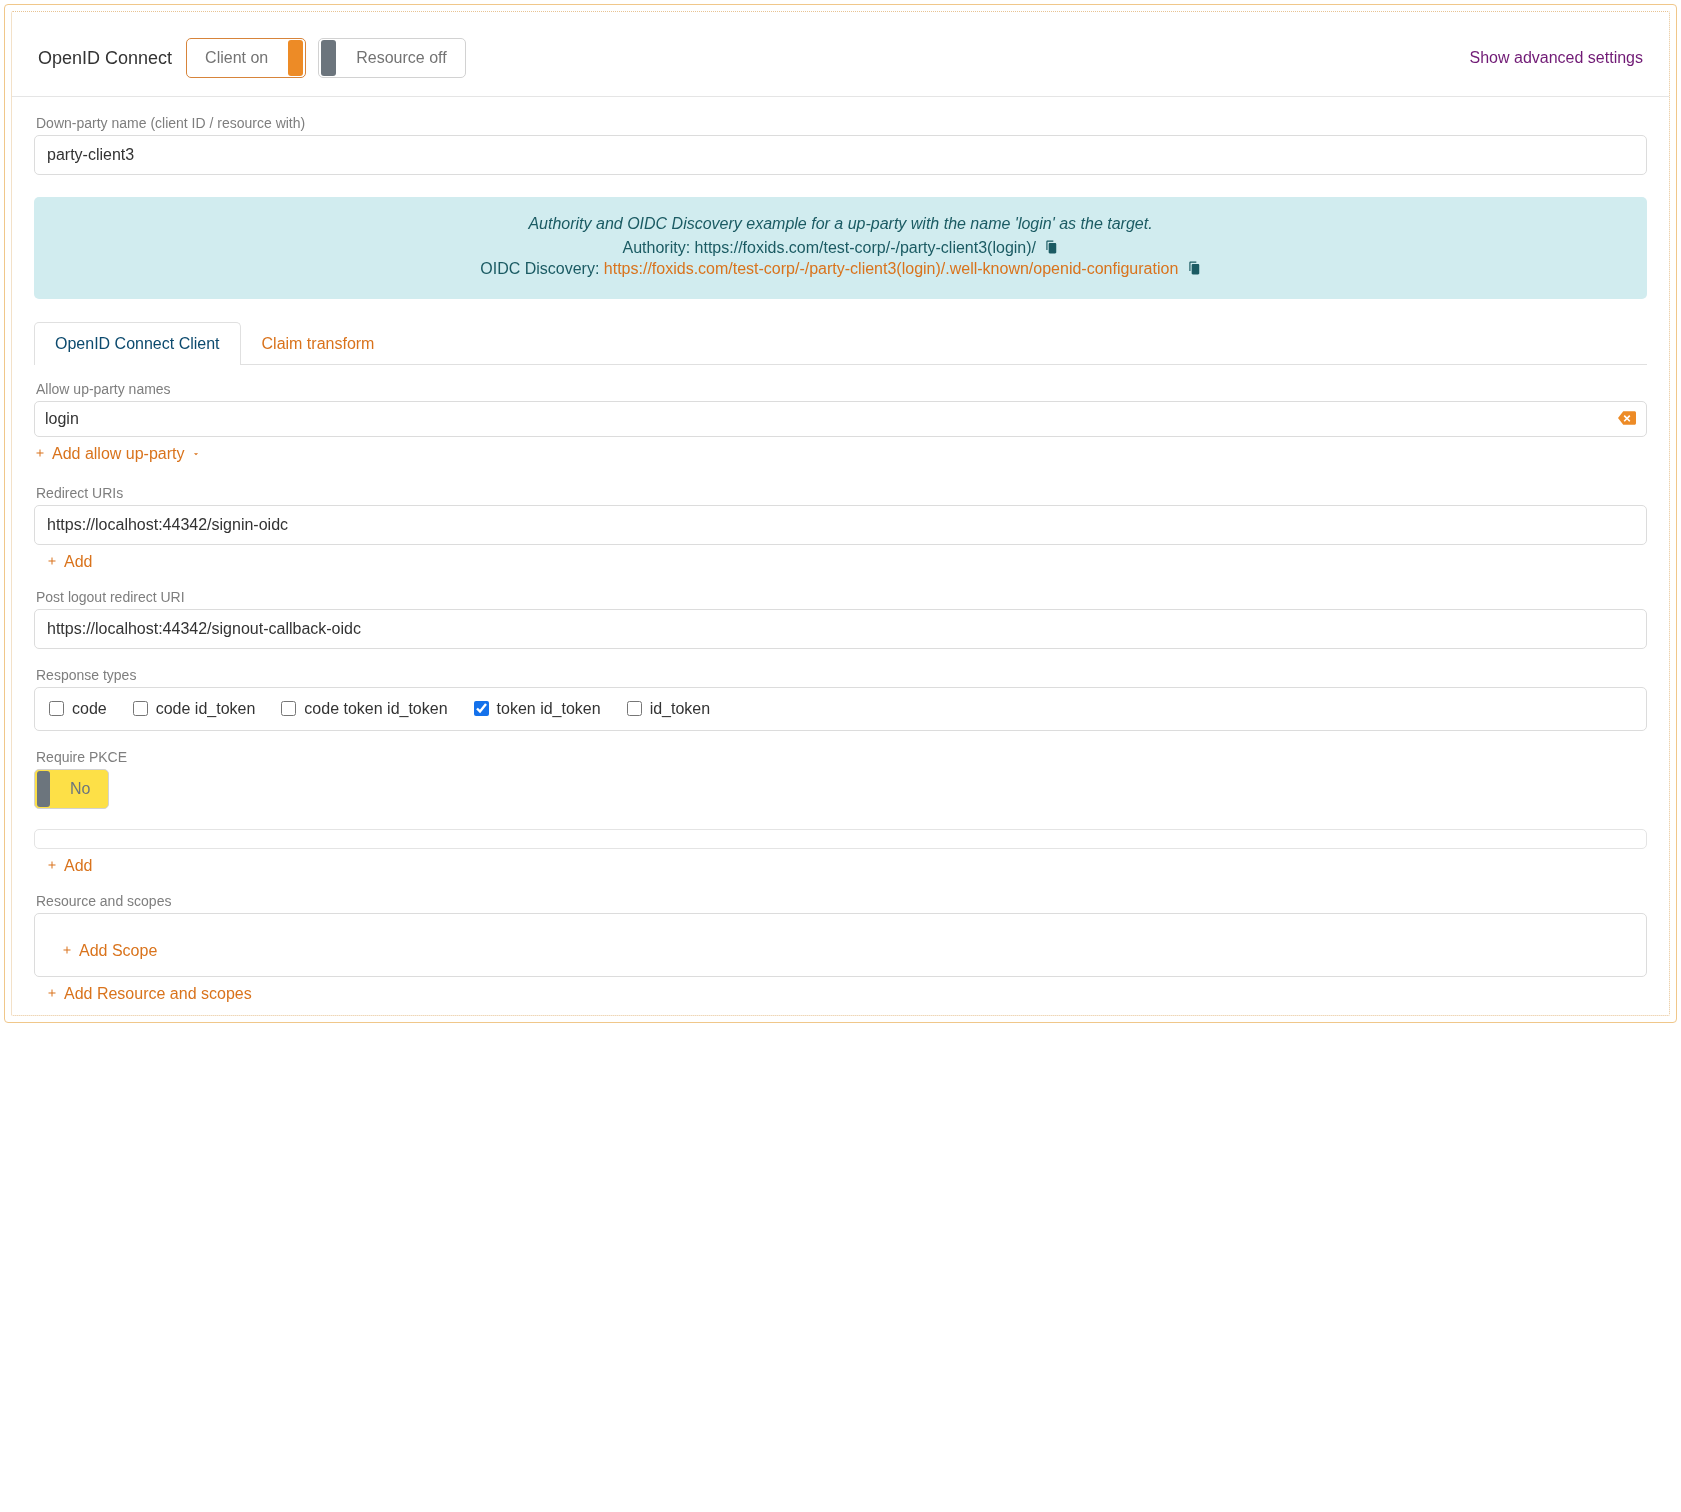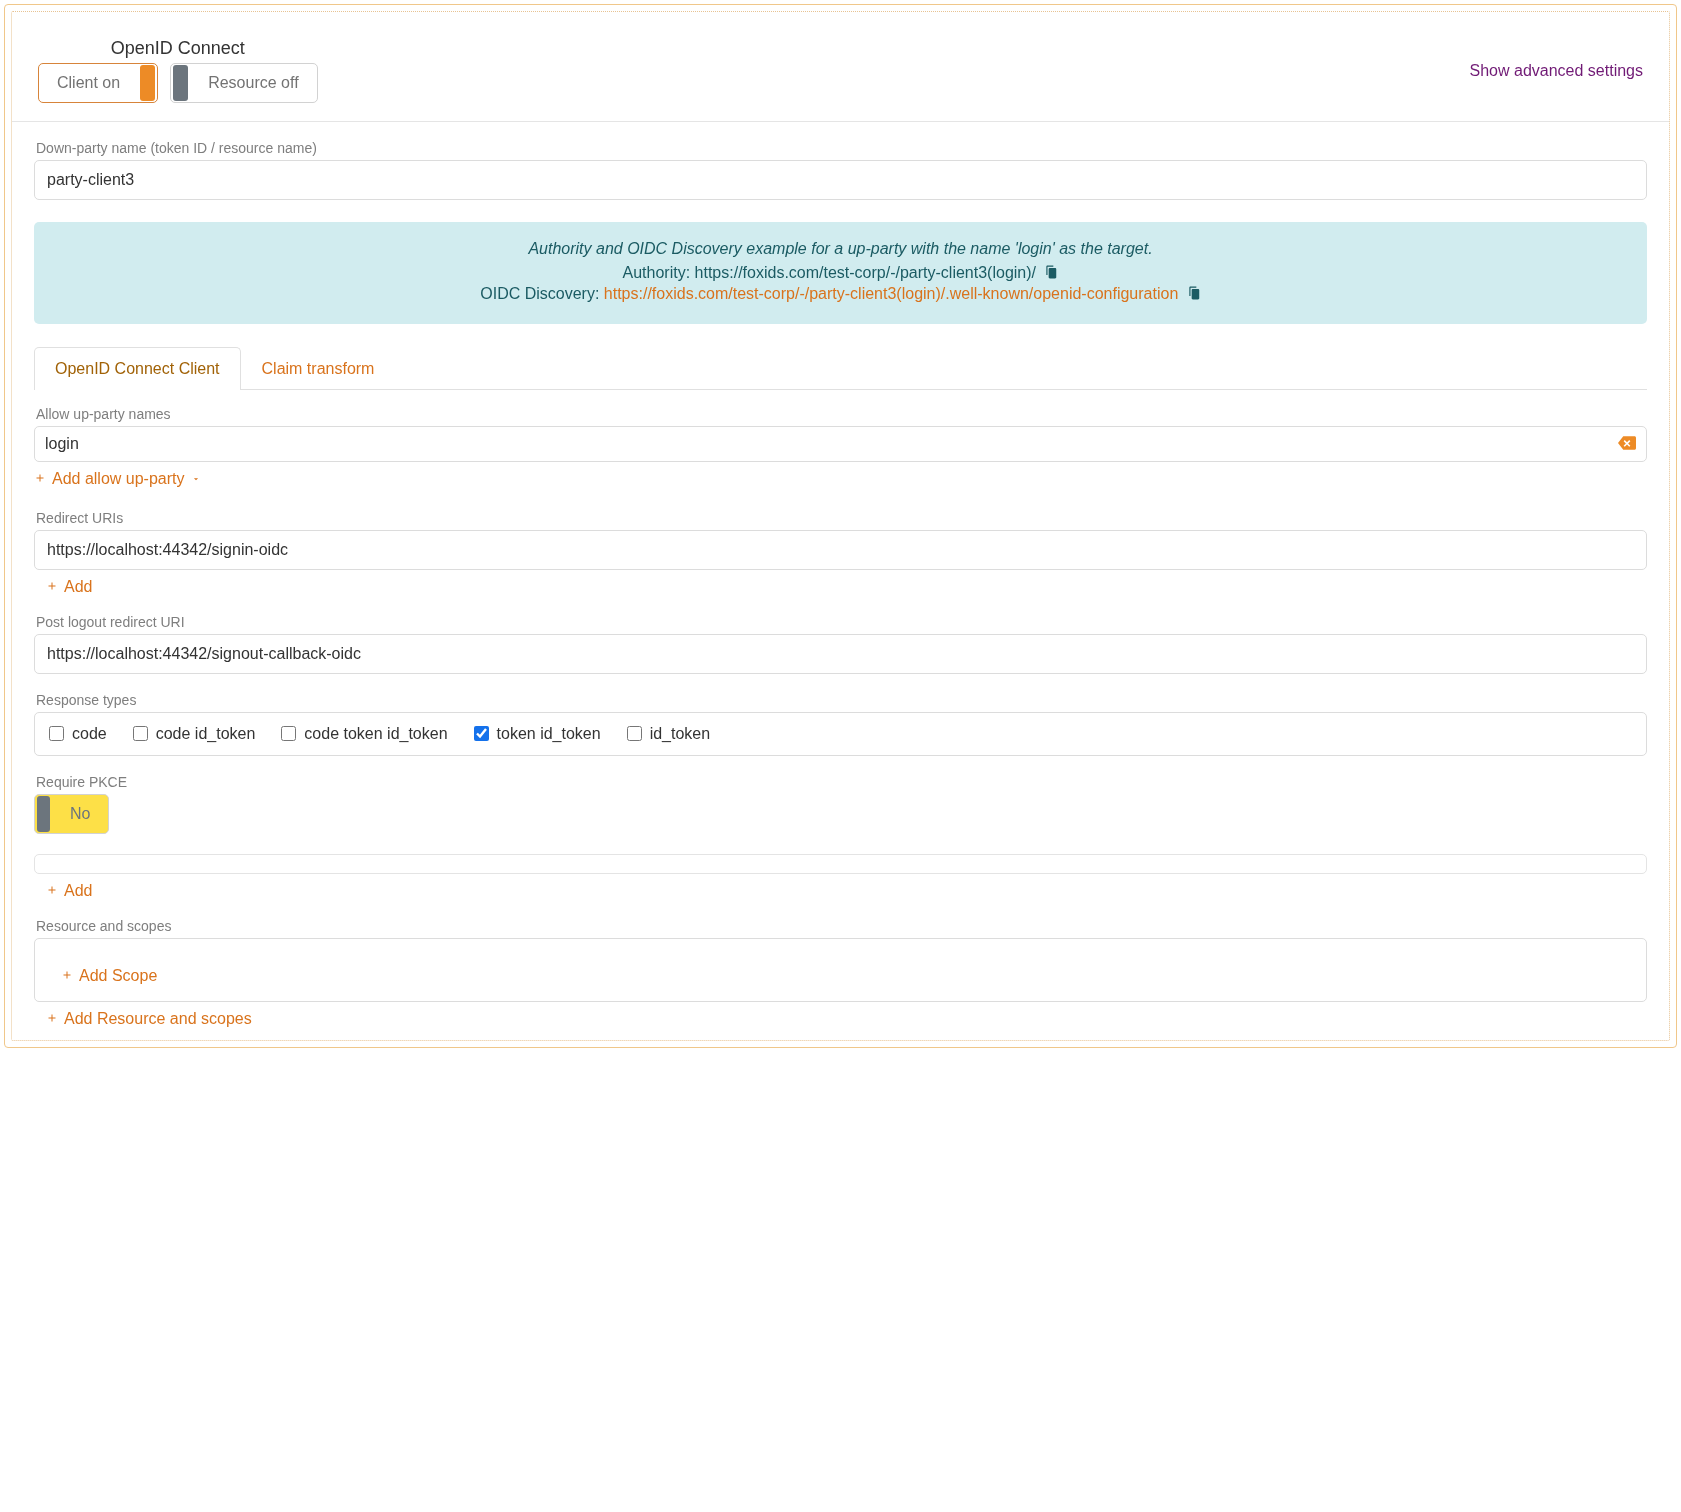--- a/index.html
+++ b/index.html
@@ -1,20 +1,20 @@
 <!DOCTYPE html>
 <html><head>
 <meta charset="utf-8">
 <style>
   * { box-sizing: border-box; margin: 0; padding: 0; }
   html, body { width: 100%; font-family: "Segoe UI", Arial, sans-serif; color: #333; background: #fff; }
   .outer-frame { border: 1.5px solid #f0c78a; border-radius: 4px; padding: 6px; margin: 4px; }
   .inner-frame { border: 1px dotted #e8c392; border-radius: 2px; padding: 20px 20px 6px 20px; background: #fff; }
   .header-row { display: flex; align-items: center; justify-content: space-between; padding: 6px 6px 12px 6px; }
-  .header-left { display: flex; align-items: center; gap: 4px; flex-direction: column; }
+  .header-left { display: flex; align-items: center; gap: 14px; }
   .title { font-size: 18px; color: #333; }
   .toggle-group { display: flex; gap: 12px; }
   .toggle { display: inline-flex; align-items: center; border: 1px solid #d7843a; border-radius: 5px; background: #fff; overflow: hidden; height: 40px; }
   .toggle .label { padding: 0 18px; font-size: 16px; color: #737373; }
   .toggle .knob { width: 15px; height: 36px; border-radius: 3px; margin: 2px; }
   .toggle.on .knob { background: #ed8b26; }
   .toggle.resource { border-color: #d2d2d2; }
   .toggle.resource .knob { background: #6c757d; }
   .advanced-link { color: #701a75; font-size: 16px; cursor: pointer; }
   .divider { height: 1px; background: #e5e5e5; margin: 6px -20px 18px -20px; }
@@ -22,21 +22,21 @@
   .field-label { font-size: 14px; color: #7e7e7e; margin-bottom: 4px; margin-left: 2px; }
   .text-input { width: 100%; border: 1px solid #dcdcdc; border-radius: 5px; padding: 10px 12px; font-size: 16px; color: #333; background: #fff; }
   .info-box { background: #d1ecef; border-radius: 5px; padding: 18px 11px; margin: 22px 0 22px 0; color: #1b5b63; font-size: 16px; text-align: center; }
   .info-box .intro { font-style: italic; margin-bottom: 6px; }
   .info-box .row { margin: 2px 0; }
   .info-box a { color: #d9731c; text-decoration: none; }
   .clipboard-icon { display: inline-block; vertical-align: middle; margin-left: 4px; cursor: pointer; }
   .clipboard-icon svg { width: 14px; height: 14px; fill: #1b5b63; }
   .tabs { display: flex; border-bottom: 1px solid #e0e0e0; margin-bottom: 16px; }
   .tab { padding: 12px 20px; font-size: 16px; cursor: pointer; border: 1px solid transparent; border-bottom: none; border-top-left-radius: 5px; border-top-right-radius: 5px; position: relative; top: 1px; }
-  .tab.active { color: #a16207; border-color: #e0e0e0; background: #fff; }
+  .tab.active { color: #0c4a6e; border-color: #e0e0e0; background: #fff; }
   .tab:not(.active) { color: #d9731c; }
   .list-wrap { border: 1px solid #dcdcdc; border-radius: 5px; }
   .list-item { display: flex; align-items: center; justify-content: space-between; padding: 8px 10px; font-size: 16px; }
   .delete-icon { width: 18px; height: 16px; cursor: pointer; }
   .add-link { display: inline-flex; align-items: center; gap: 6px; color: #d9731c; font-size: 16px; cursor: pointer; margin-top: 8px; }
   .add-link .plus svg, .add-link .caret svg { fill: #d9731c; }
   .plus svg { width: 12px; height: 12px; }
   .caret svg { width: 10px; height: 10px; }
   .block { margin-bottom: 18px; }
   .checkbox-row { display: flex; align-items: center; gap: 26px; padding: 12px 14px; border: 1px solid #dcdcdc; border-radius: 5px; font-size: 16px; }
@@ -71,21 +71,21 @@
         </div>
       </div>
       <span class="advanced-link">Show advanced settings</span>
     </div>
 
     <div class="divider"></div>
 
     <div class="form-area">
 
       <div class="block">
-        <div class="field-label">Down-party name (token ID / resource name)</div>
+        <div class="field-label">Down-party name (client ID / resource with)</div>
         <input class="text-input" type="text" value="party-client3" style="">
       </div>
 
       <div class="info-box">
         <div class="intro">Authority and OIDC Discovery example for a up-party with the name 'login' as the target.</div>
         <div class="row">
           <span>Authority: </span><span>https://foxids.com/test-corp/-/party-client3(login)/</span>
           <span class="clipboard-icon">
             <svg viewBox="0 0 24 24">
                 <path d="M16 1H6c-1.1 0-2 .9-2 2v14h2V3h10V1zm3 4H10c-1.1 0-2 .9-2 2v14c0 1.1.9 2 2 2h9c1.1 0 2-.9 2-2V7c0-1.1-.9-2-2-2z"></path>

